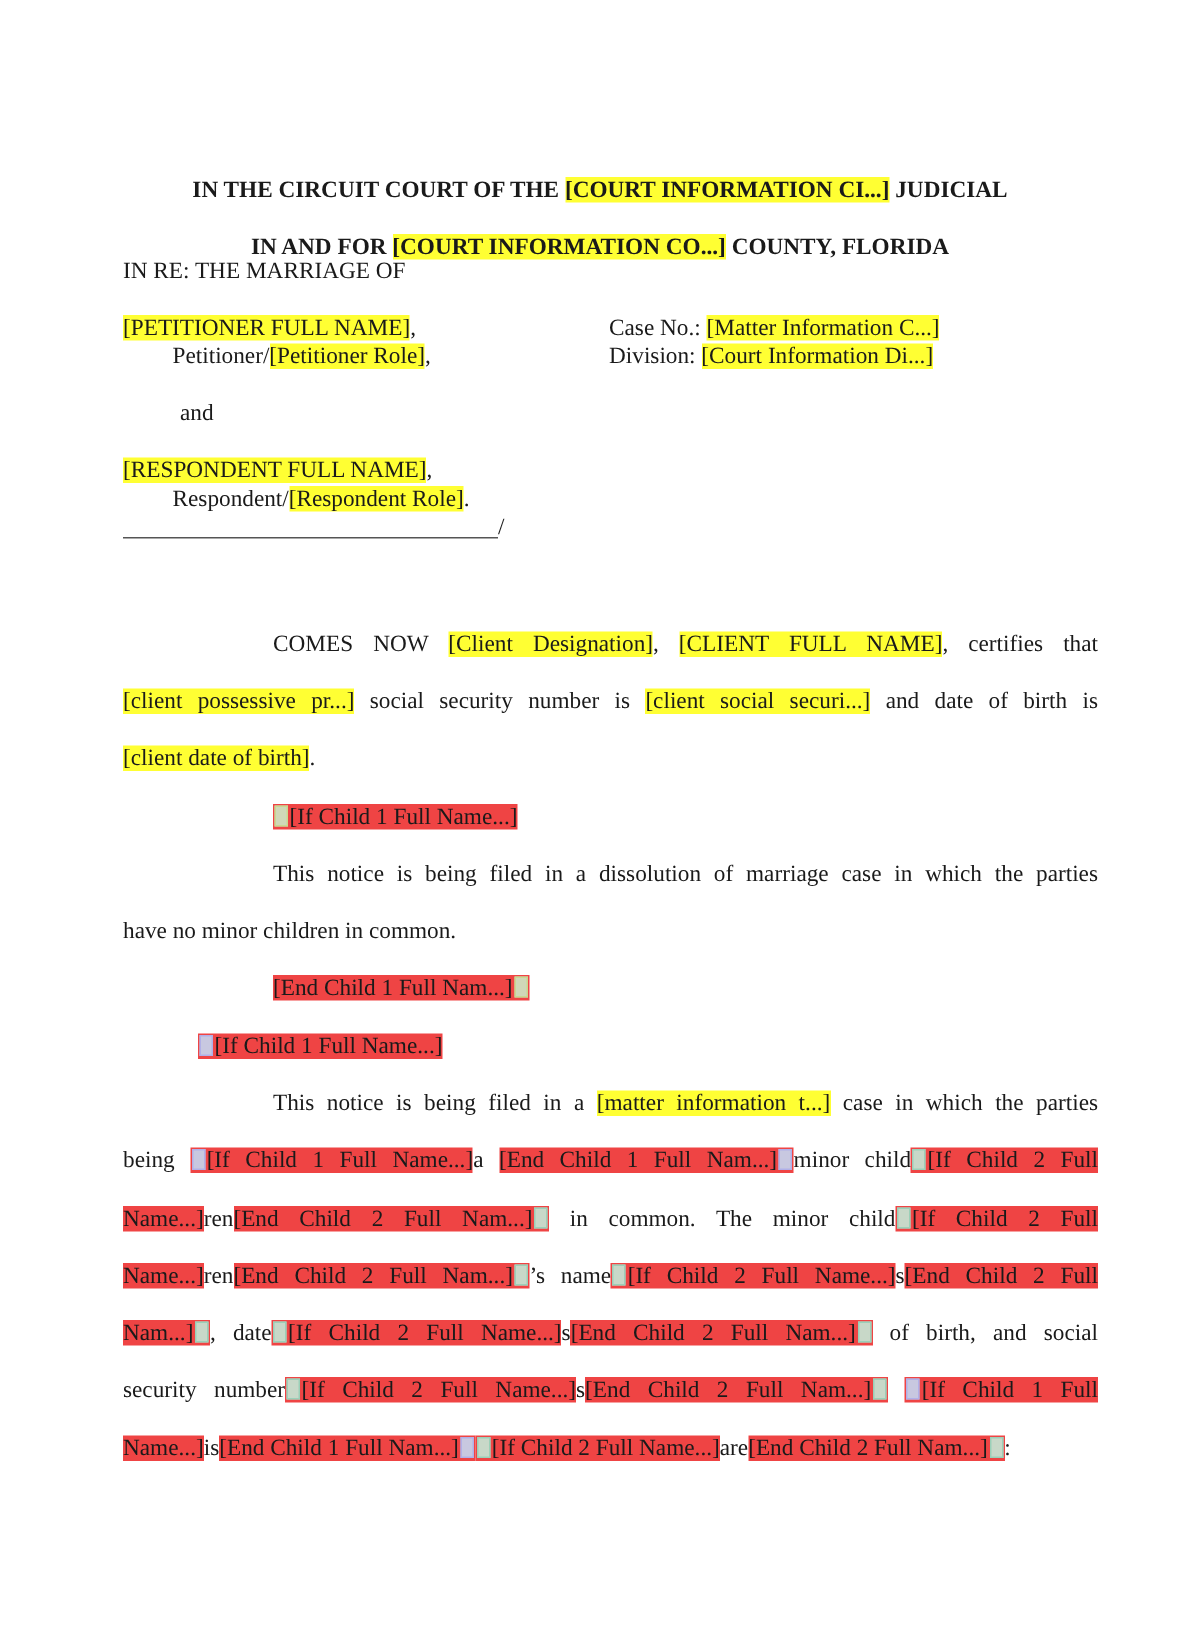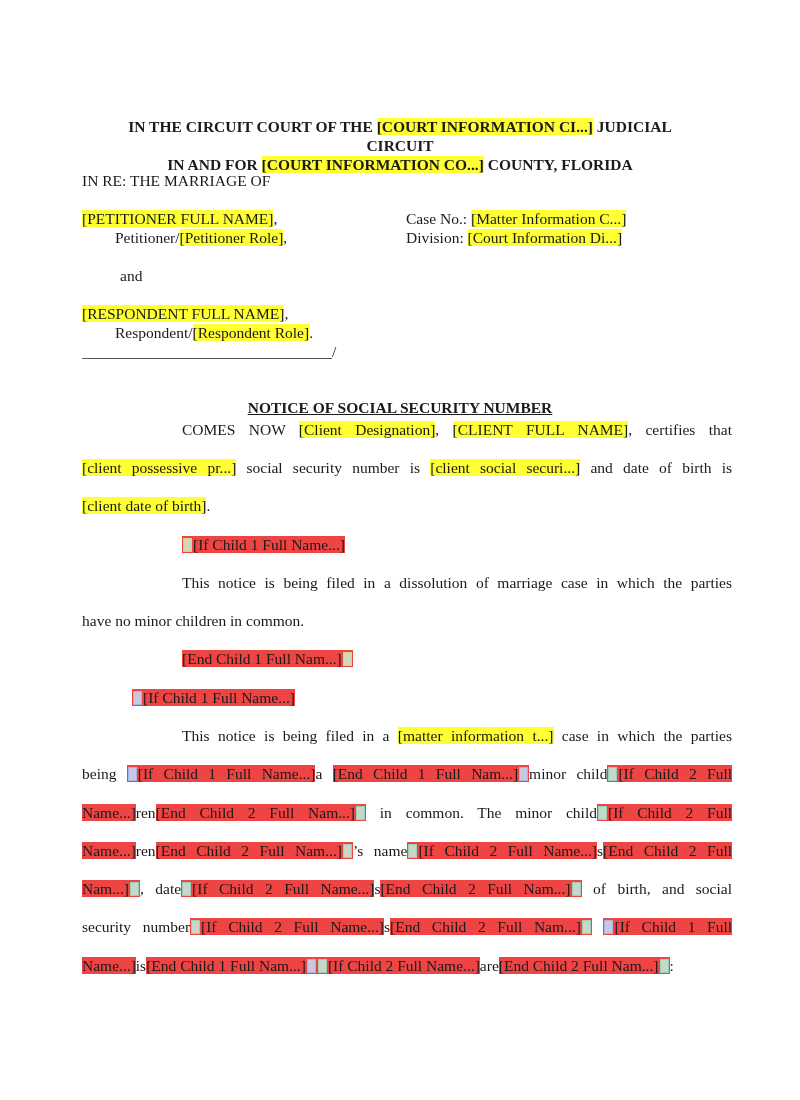--- a/index.html
+++ b/index.html
@@ -19,23 +19,20 @@
   .rule { position:absolute; left:82px; top:358px; width:250px; border-top:1px solid #555; }
   u { text-decoration:underline; }
 </style>
 </head>
 <body>
 
 <div class="page">
 
   <div class="line center bold" style="top:101px;">
     <span>IN THE CIRCUIT COURT OF THE </span><span class="hl">[COURT INFORMATION CI...]</span><span> JUDICIAL</span>
-  </div>
-  <div class="line center bold" style="top:120px;">
-    <span>CIRCUIT</span>
   </div>
   <div class="line center bold" style="top:139px;">
     <span>IN AND FOR </span><span class="hl">[COURT INFORMATION CO...]</span><span> COUNTY, FLORIDA</span>
   </div>
 
   <div class="line" style="left:82px; top:172px;">IN RE: THE MARRIAGE OF</div>
 
   <div class="line" style="left:82px; top:210px;">
     <span class="hl">[PETITIONER FULL NAME]</span><span>,</span>
   </div>
@@ -54,23 +51,20 @@
 
   <div class="line" style="left:82px; top:305px;">
     <span class="hl">[RESPONDENT FULL NAME]</span><span>,</span>
   </div>
   <div class="line" style="left:115px; top:324px;">
     <span>Respondent/</span><span class="hl">[Respondent Role]</span><span>.</span>
   </div>
   <div class="rule"></div>
   <div class="line" style="left:332px; top:343px;">/</div>
 
-  <div class="line center bold" style="top:382px;">
-    <u>NOTICE OF SOCIAL SECURITY NUMBER</u>
-  </div>
 
   <div class="just" style="left:182px; width:550px; top:421px;">
     <span>COMES NOW </span><span class="hl">[Client Designation]</span><span>, </span><span class="hl">[CLIENT FULL NAME]</span><span>, certifies that</span>
   </div>
   <div class="just" style="top:459px;">
     <span class="hl">[client possessive pr...]</span><span> social security number is </span><span class="hl">[client social securi...]</span><span> and date of birth is</span>
   </div>
   <div class="line" style="left:82px; top:497px;">
     <span class="hl">[client date of birth]</span><span>.</span>
   </div>

